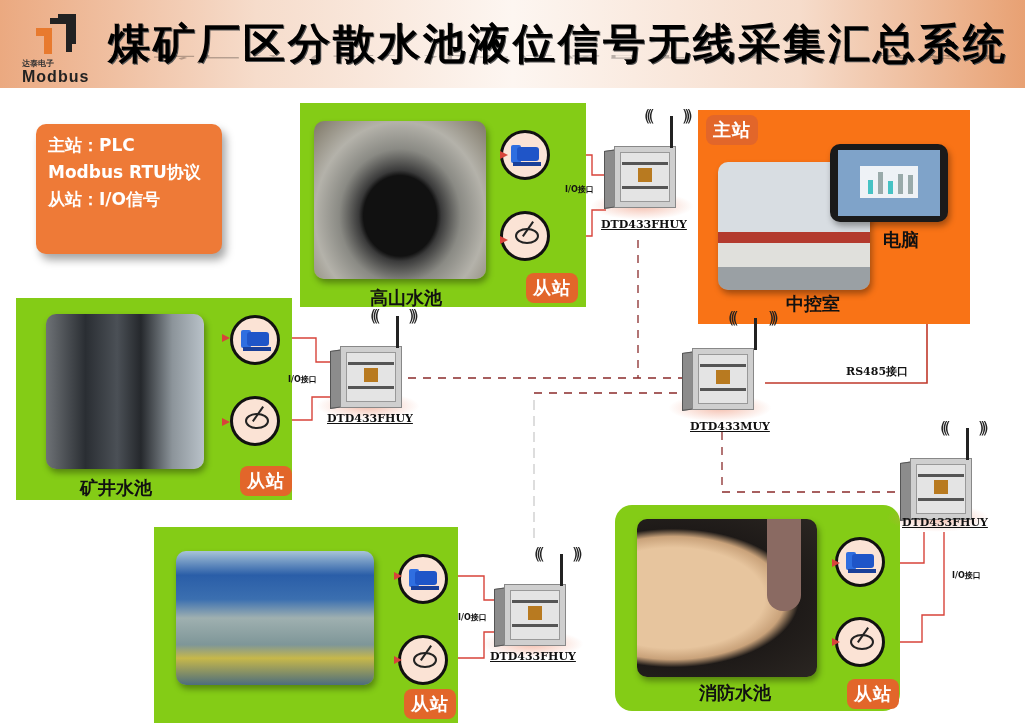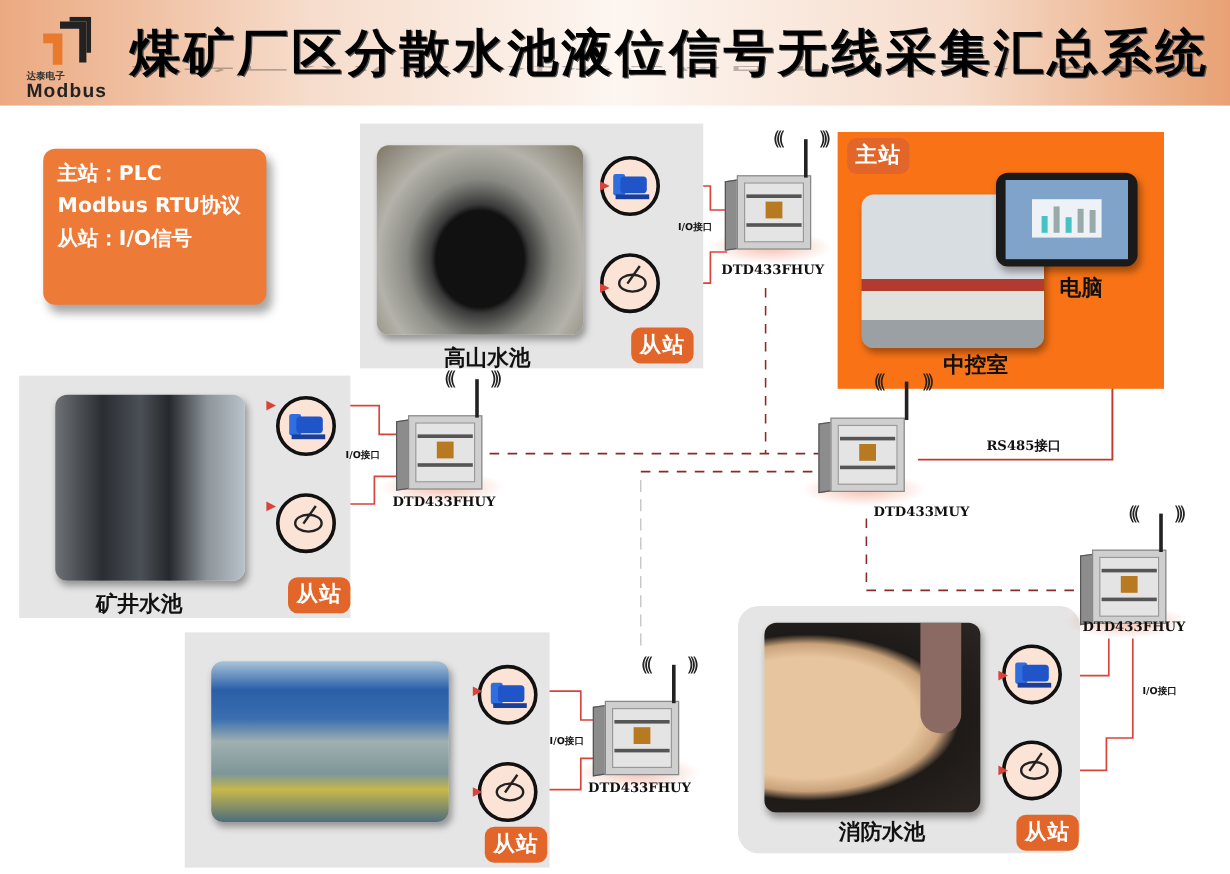--- a/index.html
+++ b/index.html
@@ -15,21 +15,21 @@
   #title { left: 108px; top: 16px; font-size: 42px; font-weight: bold; color: #000; letter-spacing: 3px; white-space: nowrap;
     text-shadow: 1px 1px 0 #555; }
   #title-reflect { left: 108px; top: 62px; font-size: 42px; font-weight: bold; color: #000; letter-spacing: 3px; white-space: nowrap;
     transform: scaleY(-0.35); transform-origin: top; opacity: 0.25; height: 20px; overflow: hidden; }
 
   
   #info-box { left: 36px; top: 124px; width: 186px; height: 130px; background: #ee7a37; border-radius: 10px;
     box-shadow: 4px 6px 8px rgba(0,0,0,0.35); padding: 8px 12px; color: #fff; font-weight: bold; font-size: 17px; line-height: 27px; }
 
   
-  .panel { background: #e5e5e5; }
+  .panel { background: #84cc16; }
   .panel.master { background: #f97316; }
   .photo { position: absolute; border-radius: 10px; box-shadow: 2px 4px 6px rgba(0,0,0,0.35); overflow: hidden; }
   .panel-label { position: absolute; font-size: 18px; font-weight: bold; color: #111; white-space: nowrap; }
   .role-badge { position: absolute; width: 52px; height: 30px; border-radius: 8px; background: #e2662a; color: #fff;
     font-size: 18px; font-weight: bold; text-align: center; line-height: 30px; letter-spacing: 1px; }
   .circle { position: absolute; width: 50px; height: 50px; border-radius: 50%; border: 3px solid #111; background: #fbe3d5; }
   .pump { position: absolute; left: 8px; top: 12px; width: 30px; height: 20px; }
   .pump .body { position: absolute; left: 6px; top: 2px; width: 22px; height: 14px; background: #1f55c8; border-radius: 3px; }
   .pump .head { position: absolute; left: 0; top: 0; width: 10px; height: 18px; background: #2f6ee0; border-radius: 2px; }
   .pump .base { position: absolute; left: 2px; top: 17px; width: 28px; height: 4px; background: #1a3f99; }
@@ -41,23 +41,23 @@
   .device .glow { position: absolute; left: -14px; top: 56px; width: 104px; height: 28px; border-radius: 50%;
     background: radial-gradient(ellipse at center, rgba(236,140,110,0.55) 0%, rgba(236,140,110,0) 70%); }
   .device .box { position: absolute; left: 10px; top: 10px; width: 62px; height: 62px; background: #cfcfcf; border: 1px solid #888; }
   .device .inner { position: absolute; left: 16px; top: 16px; width: 50px; height: 50px; background: #e4e4e4; border: 1px solid #999; }
   .device .rail { position: absolute; left: 18px; width: 46px; height: 3px; background: #555; }
   .device .module { position: absolute; left: 34px; top: 32px; width: 14px; height: 14px; background: #b87a20; }
   .device .door { position: absolute; left: 0; top: 14px; width: 14px; height: 58px; background: #8c8c8c; border: 1px solid #555; transform: skewY(-8deg); }
   .device .antenna { position: absolute; left: 66px; top: -20px; width: 3px; height: 32px; background: #222; }
   .device .waves-l { position: absolute; left: 40px; top: -30px; font-size: 16px; color: #222; letter-spacing: -4px; }
   .device .waves-r { position: absolute; left: 78px; top: -30px; font-size: 16px; color: #222; letter-spacing: -4px; }
-  .device-label { position: absolute; font-family: "DejaVu Serif", serif; font-size: 11px; font-weight: bold; color: #111; white-space: nowrap; }
+  .device-label { position: absolute; font-family: "DejaVu Serif", serif; font-size: 11px; font-weight: bold; color: #111; white-space: nowrap; text-decoration: underline; }
   .io-label { position: absolute; font-size: 8px; font-weight: bold; color: #111; white-space: nowrap; }
-  .rs-label { position: absolute; font-family: "DejaVu Serif", serif; font-size: 11px; font-weight: bold; color: #111; white-space: nowrap; }
+  .rs-label { position: absolute; font-family: "DejaVu Serif", serif; font-size: 11px; font-weight: bold; color: #111; white-space: nowrap; margin-left: 24px; }
 
   
   svg.lines { position: absolute; left: 0; top: 0; width: 1025px; height: 728px; pointer-events: none; }
 </style>
 </head>
 <body>
 
 <div id="header" class="abs"></div>
 <div id="logo" class="abs">
   <svg width="44" height="44" style="position:absolute;left:10px;top:0">
@@ -167,24 +167,24 @@
     <div class="door"></div>
     <div class="box"></div>
     <div class="inner"></div>
   <div class="rail" style="top:26px"></div>
     <div class="rail" style="top:50px"></div>
     <div class="module"></div>
   <div class="antenna" style="left:72px"></div>
   <div class="waves-l" style="left:46px">(((</div>
     <div class="waves-r" style="left:86px">)))</div>
 </div>
-<div class="device-label" style="left:728px;top:420px;text-align:center;">DTD433MUY</div>
+<div class="device-label" style="left:690px;top:420px;text-align:center;">DTD433MUY</div>
 <div class="rs-label" style="left:822px;top:364px;">RS485接口</div>
 
-<div class="abs panel" style="left:16px;top:298px;width:276px;height:202px;margin-top:15px;">
+<div class="abs panel" style="left:16px;top:298px;width:276px;height:202px;">
   <div class="photo" style="left:30px;top:16px;width:158px;height:155px;background:linear-gradient(90deg,#6e7276 0%,#2a2e33 25%,#4b5056 45%,#25282c 60%,#8c949a 80%,#b9c2c9 100%);"></div>
   <div class="circle" style="left:214px;top:17px;">
     <div class="pump">
         <div class="head"></div>
         <div class="body"></div>
         <div class="base"></div>
       </div>
   </div>
   <div class="circle" style="left:214px;top:98px;">
     <div class="sensor"></div>

